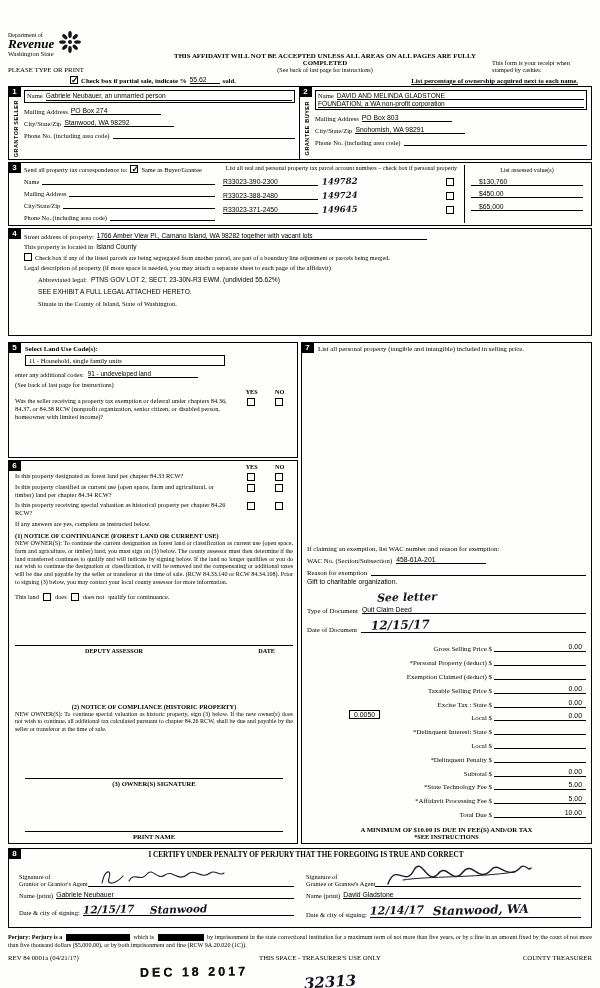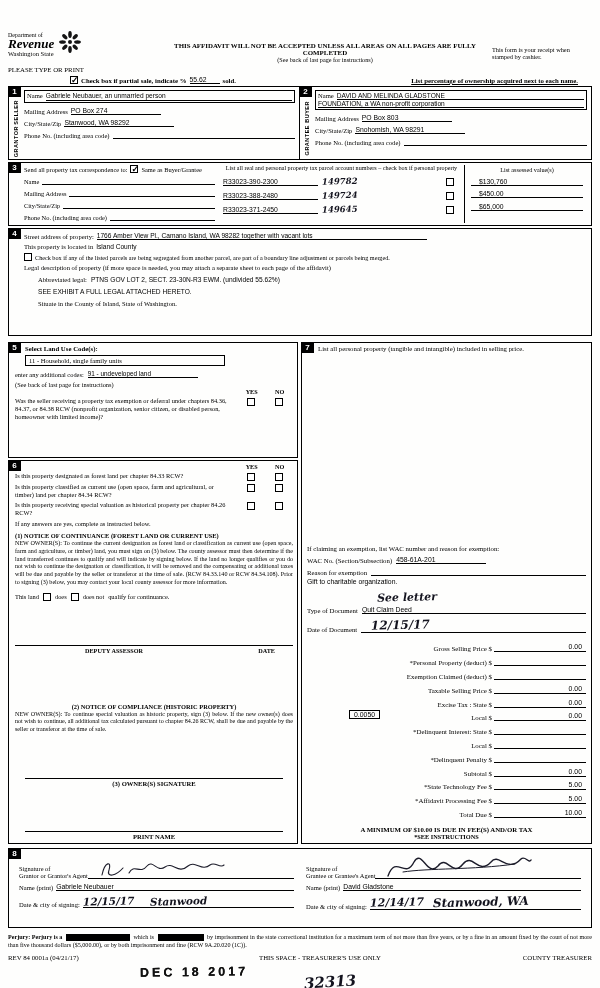--- a/index.html
+++ b/index.html
@@ -14,21 +14,21 @@
   .typed { font-family:"Liberation Sans", sans-serif; }
   .hw { font-family:"DejaVu Serif", serif; font-style:italic; font-weight:bold; color:#14141f;
         display:inline-block; transform:rotate(-1.5deg); }
   .ufield { border-bottom:1px solid #000; min-height:8px; }
   .cb { width:8px; height:8px; border:1px solid #000; display:inline-block; vertical-align:-1px;
         font-size:9px; line-height:6px; text-align:center; font-weight:bold; background:#fff; flex:none; }
   .sect { border:1px solid #000; position:relative; }
   .tab { position:absolute; left:-1px; top:-1px; width:13px; height:11px; background:#000; color:#fff;
          font:bold 8px "Liberation Sans", sans-serif; display:flex; align-items:center; justify-content:center; }
   
-  .hdr { display:flex; align-items:center; }
+  .hdr { display:flex; align-items:flex-end; }
   .logo-col { width:150px; }
   .logo-row { display:flex; align-items:center; gap:4px; }
   .dept-small { font-size:6px; }
   .dept-name { font-size:13px; font-weight:bold; font-style:italic; line-height:12px; }
   .dept-sub { font-size:6.5px; }
   .typeprint { font-size:6.8px; margin-top:8px; }
   .hdr-c { flex:1; text-align:center; }
   .title { font-size:11.5px; font-weight:bold; letter-spacing:0.3px; }
   .chapter { font-size:8px; margin-top:2px; }
   .warn { font-size:6.9px; font-weight:bold; margin-top:2px; }
@@ -441,20 +441,21 @@
         </div>
       </div>
 
       <div class="minnote">A MINIMUM OF $10.00 IS DUE IN FEE(S) AND/OR TAX</div>
       <div class="seeinstr">*SEE INSTRUCTIONS</div>
     </div>
   </div>
 
   <div class="sect sec8">
     <div class="tab">8</div>
+    <div class="certify">I CERTIFY UNDER PENALTY OF PERJURY THAT THE FOREGOING IS TRUE AND CORRECT</div>
     <div class="flex">
       <div class="half">
         <div class="sigrow">
           <div class="siglab">
             <span>Signature of</span>
             <span>Grantor or Grantor's Agent</span>
           </div>
           <div class="sigfield">
             <svg width="130" height="26" viewBox="0 0 130 26">
               <path d="M6 18 C9 4 16 4 13 13 C10 21 20 19 27 11 M33 16 C38 6 44 18 51 9 C57 2 61 16 69 10 C77 4 82 18 92 9 C99 3 106 15 114 8 C119 4 124 12 128 8" fill="none" stroke="#1c1c2a" stroke-width="1.1" stroke-linecap="round"></path>

